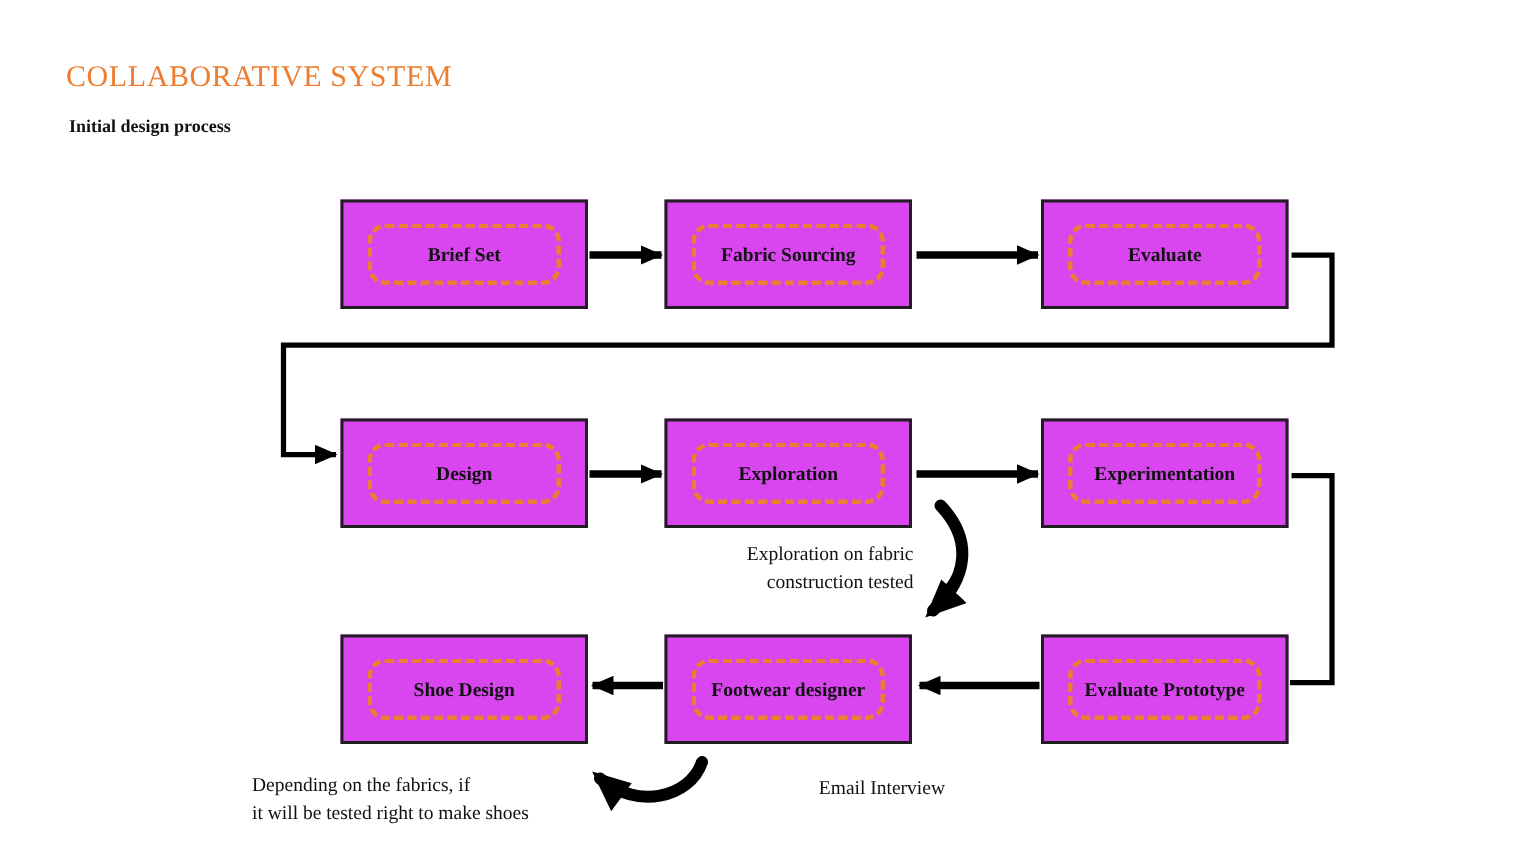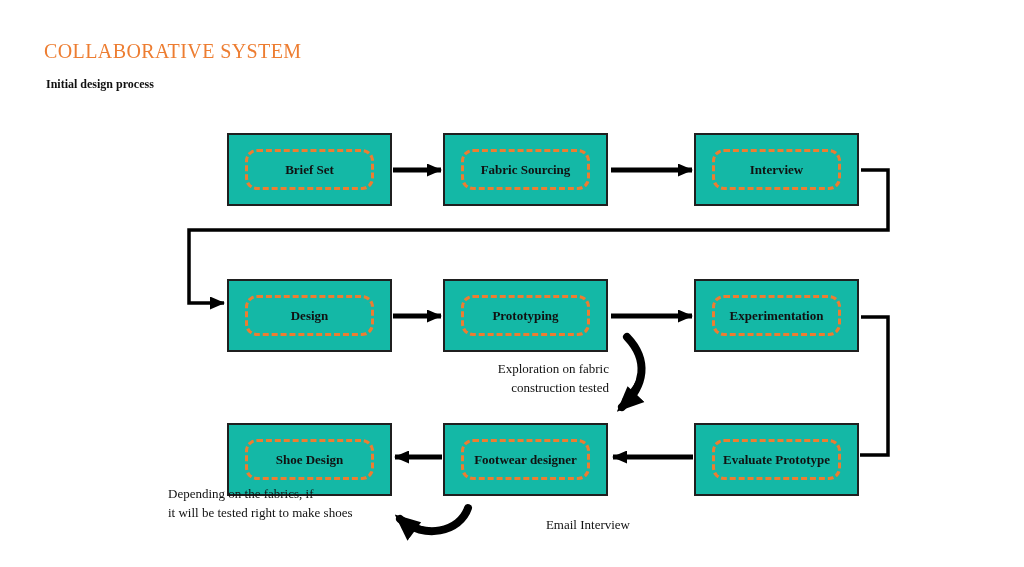--- a/index.html
+++ b/index.html
@@ -19,21 +19,21 @@
     position:absolute;left:44px;top:40px;
     font-size:20px;line-height:1.1;color:var(--accent,#ED7D31);
     letter-spacing:.4px;font-weight:400;
   }
   .subtitle{
     position:absolute;left:46px;top:77px;
     font-size:12px;font-weight:bold;color:var(--ink,#111);
   }
   .box{
     position:absolute;width:165px;height:73px;
-    border:2px solid #1f1f1f;background:#14b8a6;z-index:2;box-sizing:border-box;
+    border:2px solid #1f1f1f;background:#d946ef;z-index:2;box-sizing:border-box;
   }
   .c1{left:227px}.c2{left:443px}.c3{left:694px}
   .r1{top:133px}.r2{top:279px}.r3{top:423px}
   .dash{
     position:absolute;left:16px;right:16px;top:14px;bottom:14px;
     border:3px dashed var(--accent,#ED7D31);border-radius:12px;
     display:flex;align-items:center;justify-content:center;
   }
   .box-label{
     font-size:13px;font-weight:bold;color:var(--ink,#111);
@@ -90,32 +90,32 @@
       <span class="box-label">Brief Set</span>
     </div>
   </div>
   <div class="box c2 r1">
     <div class="dash">
       <span class="box-label">Fabric Sourcing</span>
     </div>
   </div>
   <div class="box c3 r1">
     <div class="dash">
-      <span class="box-label">Interview</span>
+      <span class="box-label">Evaluate</span>
     </div>
   </div>
 
   <div class="box c1 r2">
     <div class="dash">
       <span class="box-label">Design</span>
     </div>
   </div>
   <div class="box c2 r2">
     <div class="dash">
-      <span class="box-label">Prototyping</span>
+      <span class="box-label">Exploration</span>
     </div>
   </div>
   <div class="box c3 r2">
     <div class="dash">
       <span class="box-label">Experimentation</span>
     </div>
   </div>
 
   <div class="box c1 r3">
     <div class="dash">
@@ -135,18 +135,18 @@
 
   <div class="note note-center" style="left:443px;top:360px;width:166px;">
     <div>Exploration on fabric</div>
     <div>construction tested</div>
   </div>
 
   <div class="note note-center" style="left:443px;top:504px;width:187px;margin-top:12px;">
     <div>Email Interview</div>
   </div>
 
-  <div class="note" style="left:168px;top:485px;width:250px;">
+  <div class="note" style="left:168px;top:514px;width:250px;">
     <div>Depending on the fabrics, if</div>
     <div>it will be tested right to make shoes</div>
   </div>
 
 </div>
 
 </body></html>

